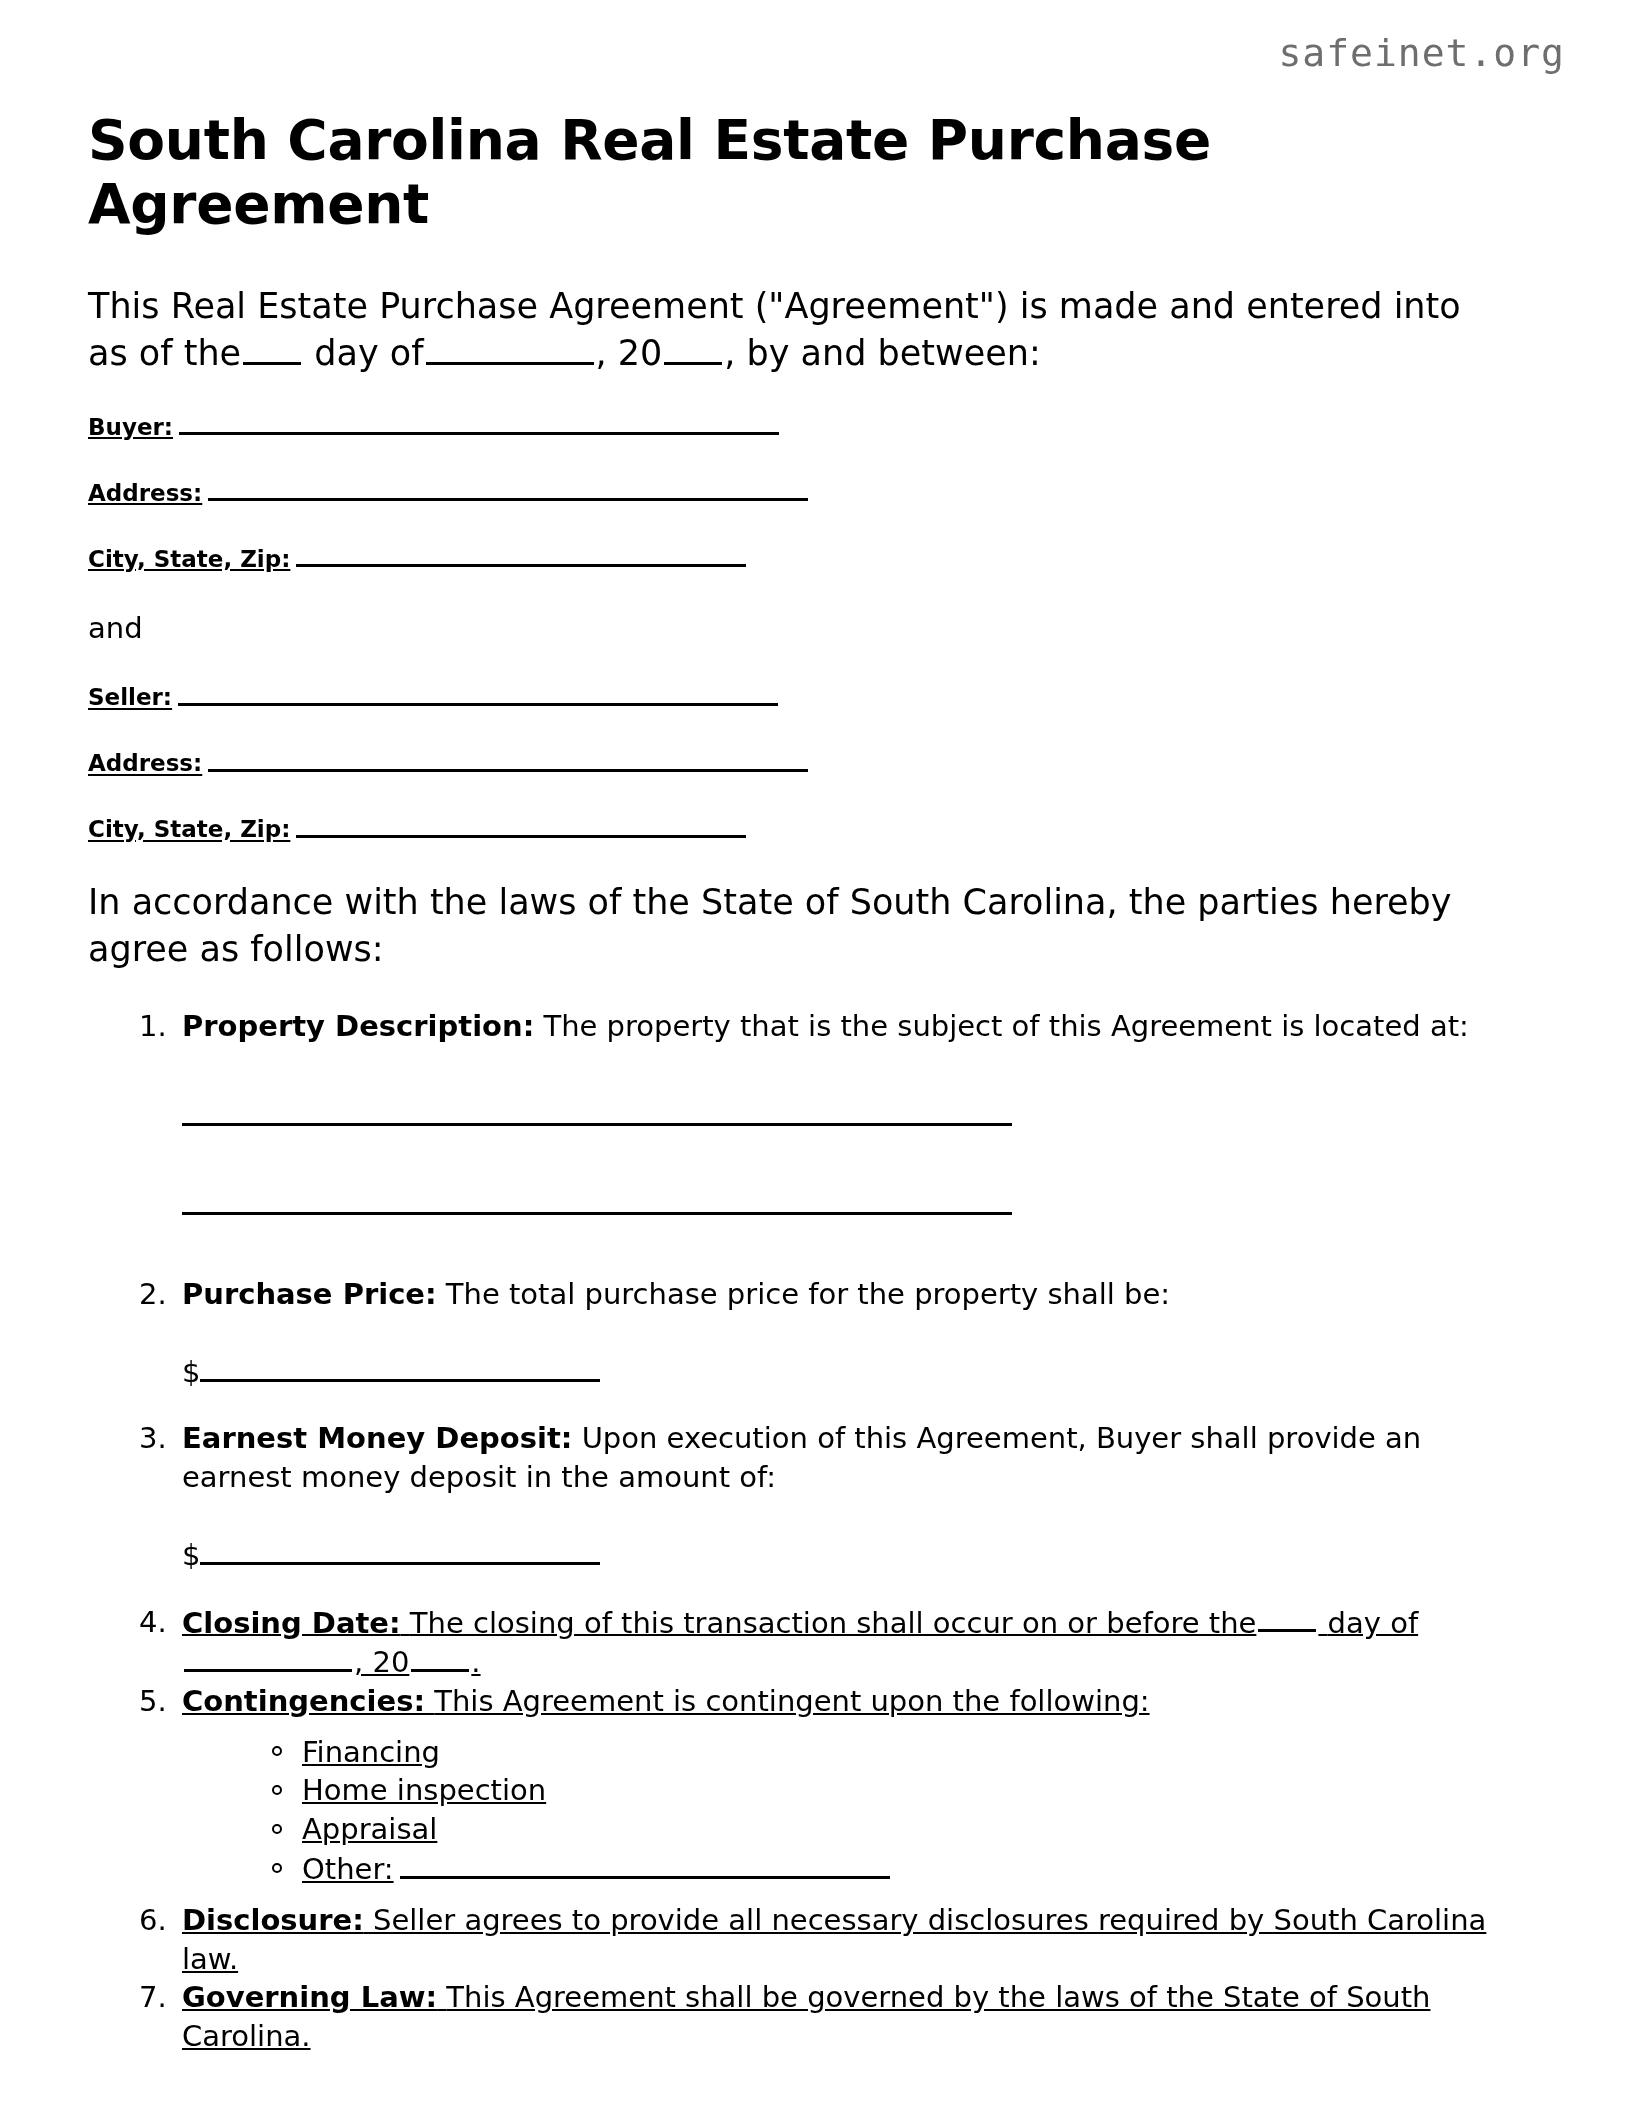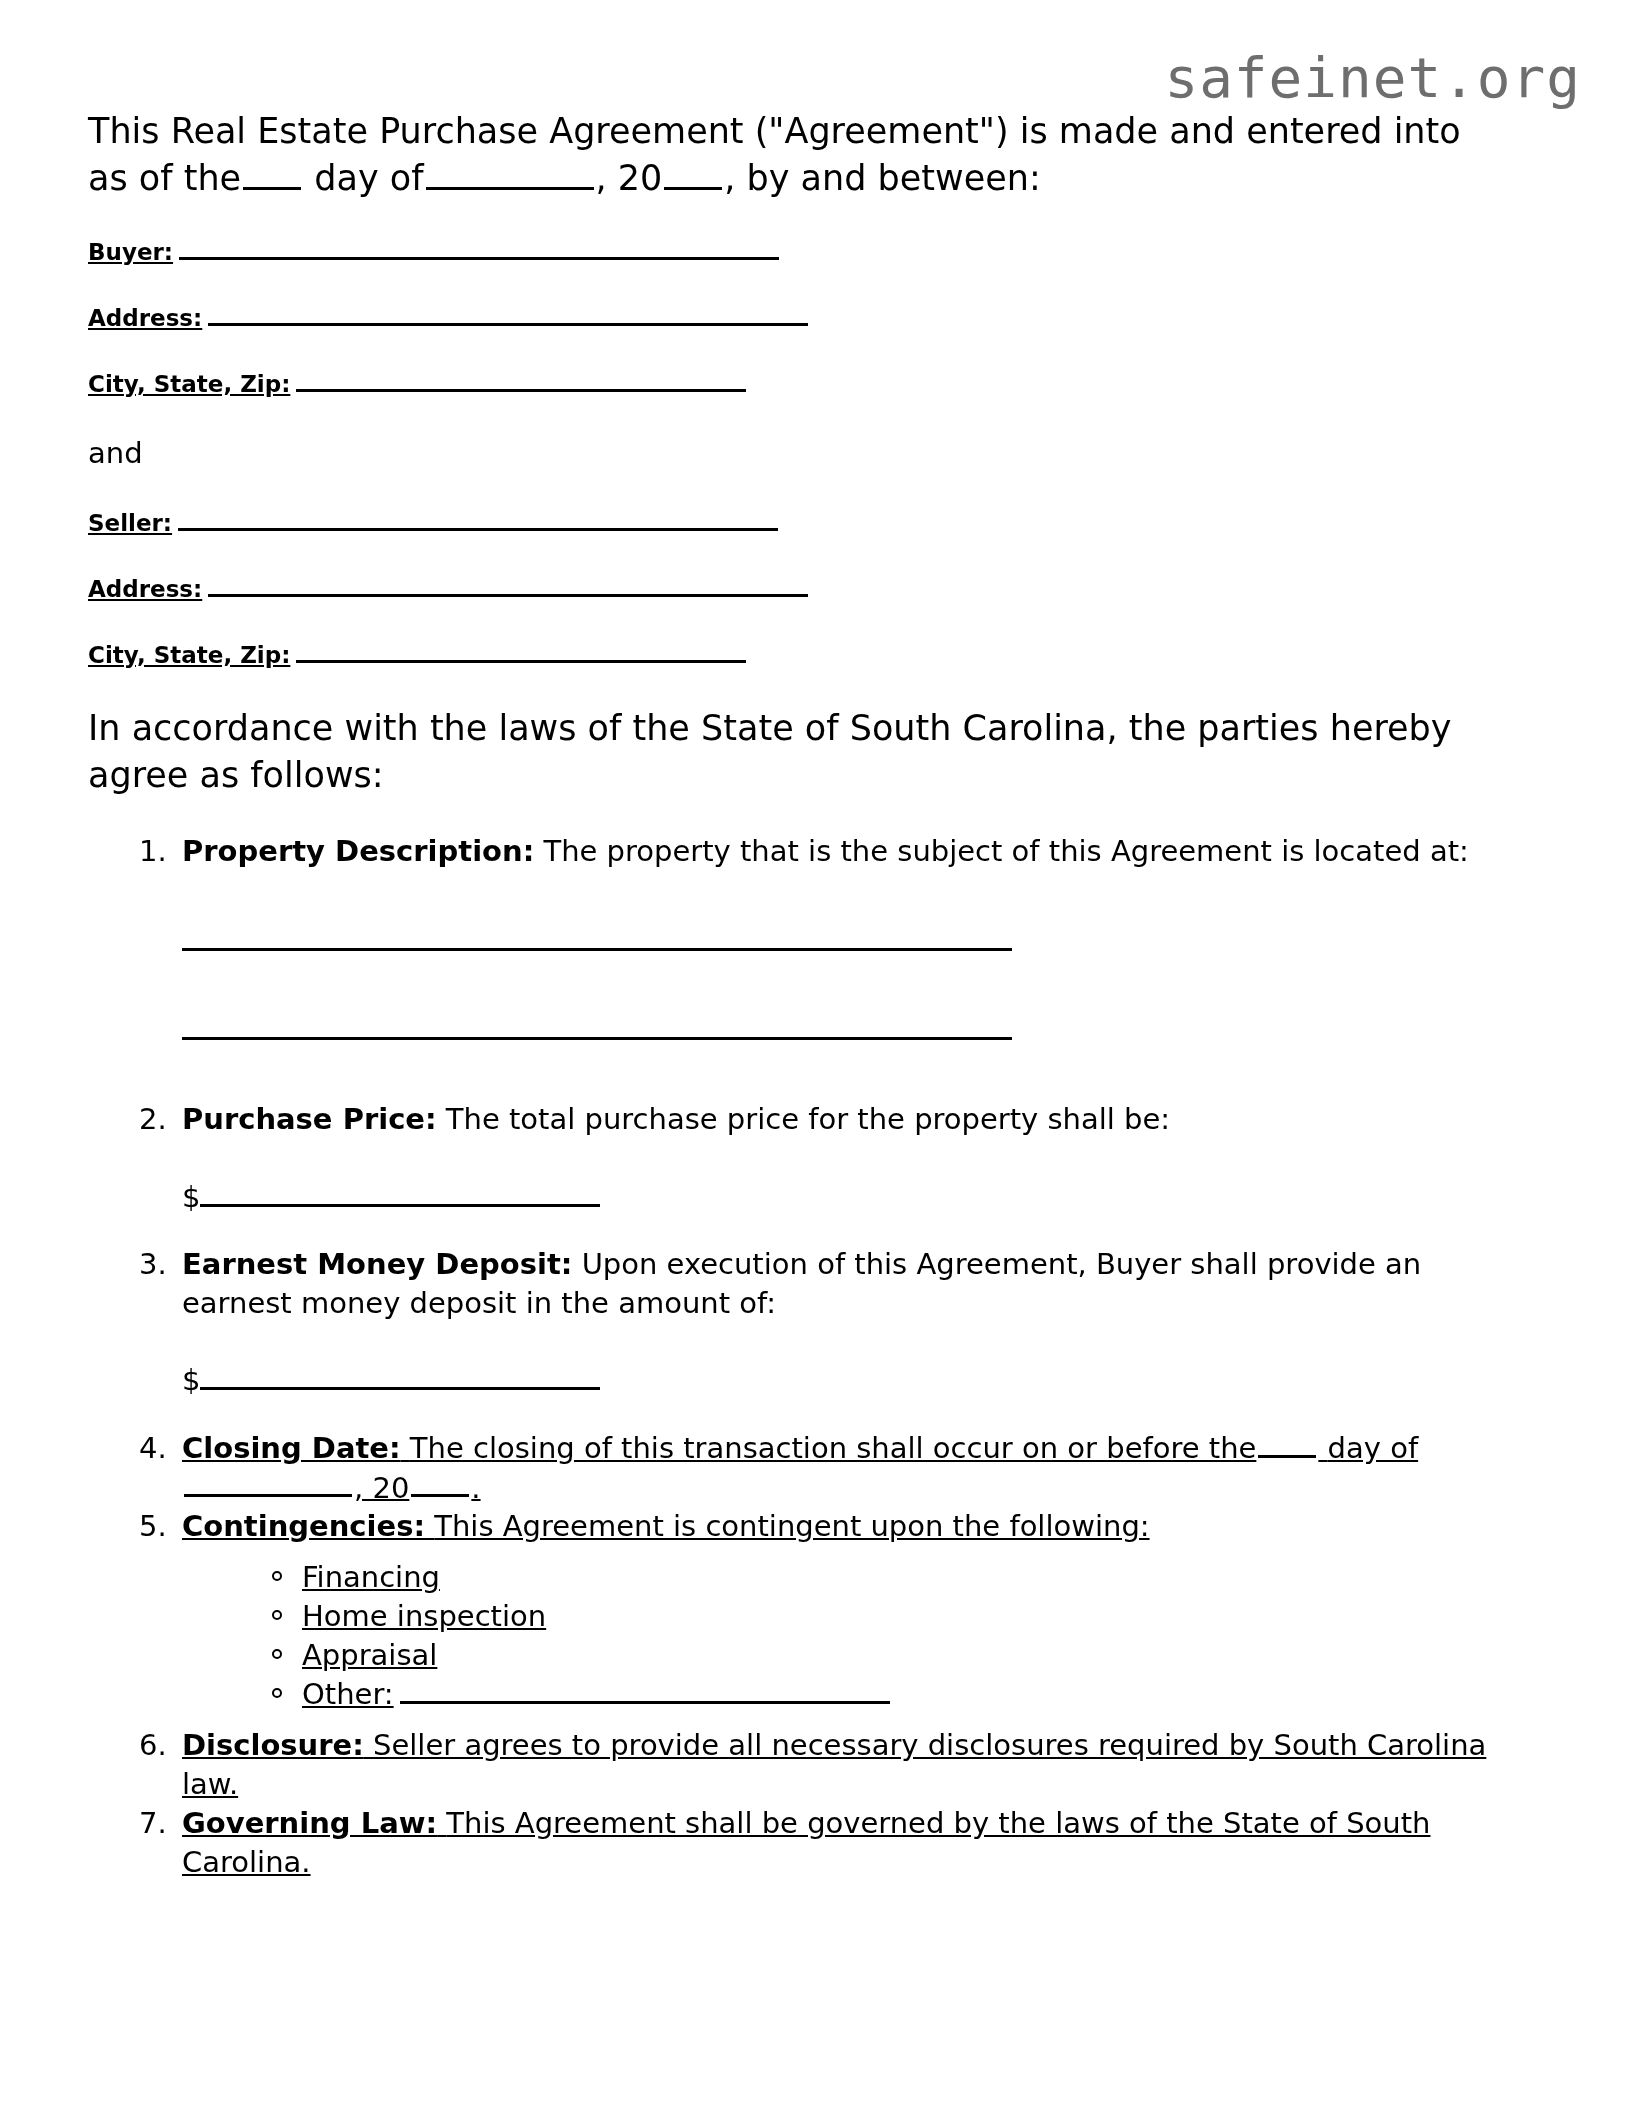--- a/index.html
+++ b/index.html
@@ -20,28 +20,27 @@
     width: 1644px;
     height: 2127px;
     box-sizing: border-box;
     padding: 0;
   }
 
   
   .watermark {
     position: absolute;
     top: 34px;
-    right: 63px;
+    right: 79px;
     font-family: "DejaVu Sans Mono", monospace;
-    font-size: 56px;
+    font-size: 38px;
     letter-spacing: 1px;
     color: #6e6e6e;
     white-space: nowrap;
     line-height: 1;
-    margin-top: 16px;
   }
 
   
   .content {
     position: absolute;
     left: 88px;
     top: 108px;
     width: 1468px;
   }
 
@@ -147,20 +146,21 @@
 </style>
 </head>
 <body>
 
 <div class="page">
 
   <div class="watermark">safeinet.org</div>
 
   <div class="content">
 
+    <h1 class="doc-title">South Carolina Real Estate Purchase Agreement</h1>
 
     <p class="para"><span>This Real Estate Purchase Agreement ("Agreement") is made and entered into as of the</span><span class="rule inline-sm"></span> <span>day of</span><span class="rule inline-md"></span><span>, 20</span><span class="rule inline-sm"></span><span>, by and between:</span></p>
 
     <div class="field-line"><b>Buyer:</b><span class="rule w-buyer"></span></div>
 
     <div class="field-line"><b>Address:</b><span class="rule w-address"></span></div>
 
     <div class="field-line"><b>City, State, Zip:</b><span class="rule w-city"></span></div>
 
     <div class="plain-and">and</div>

